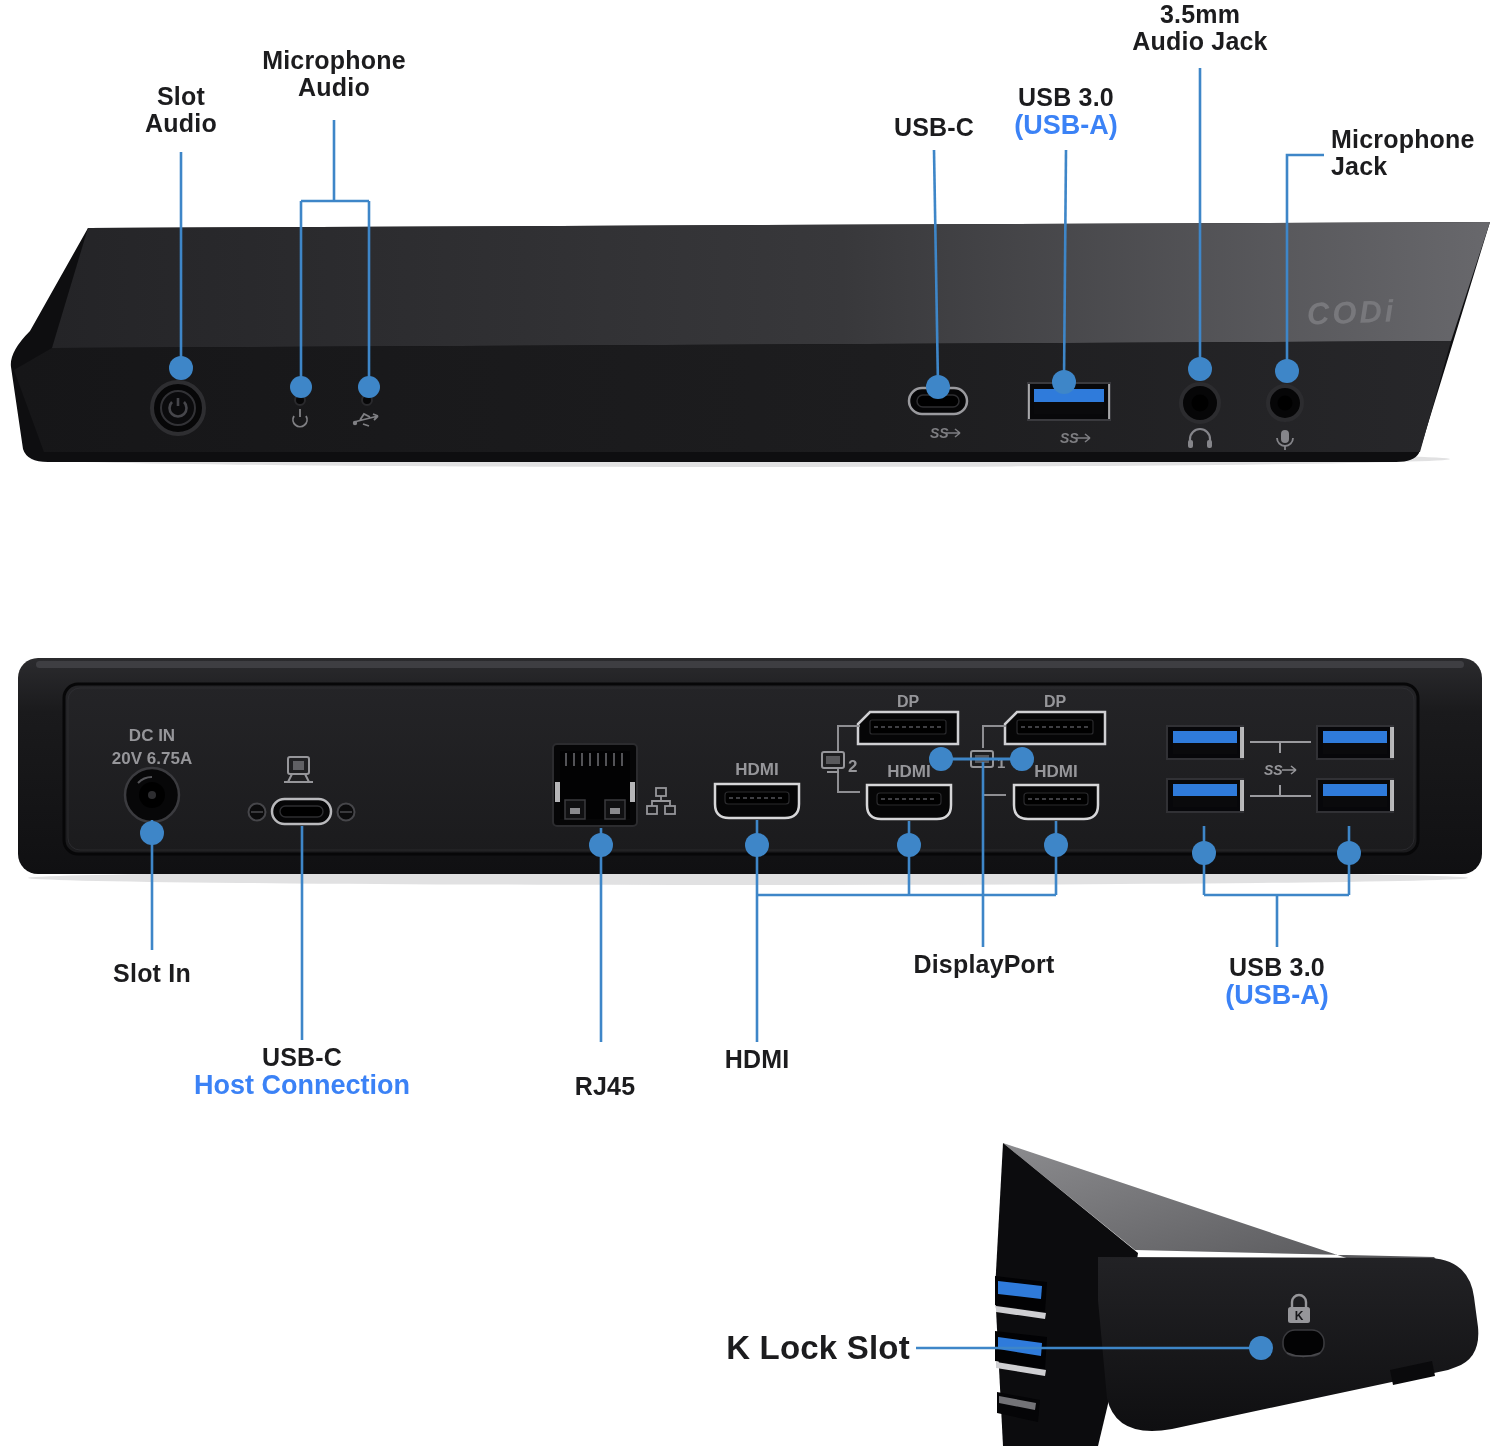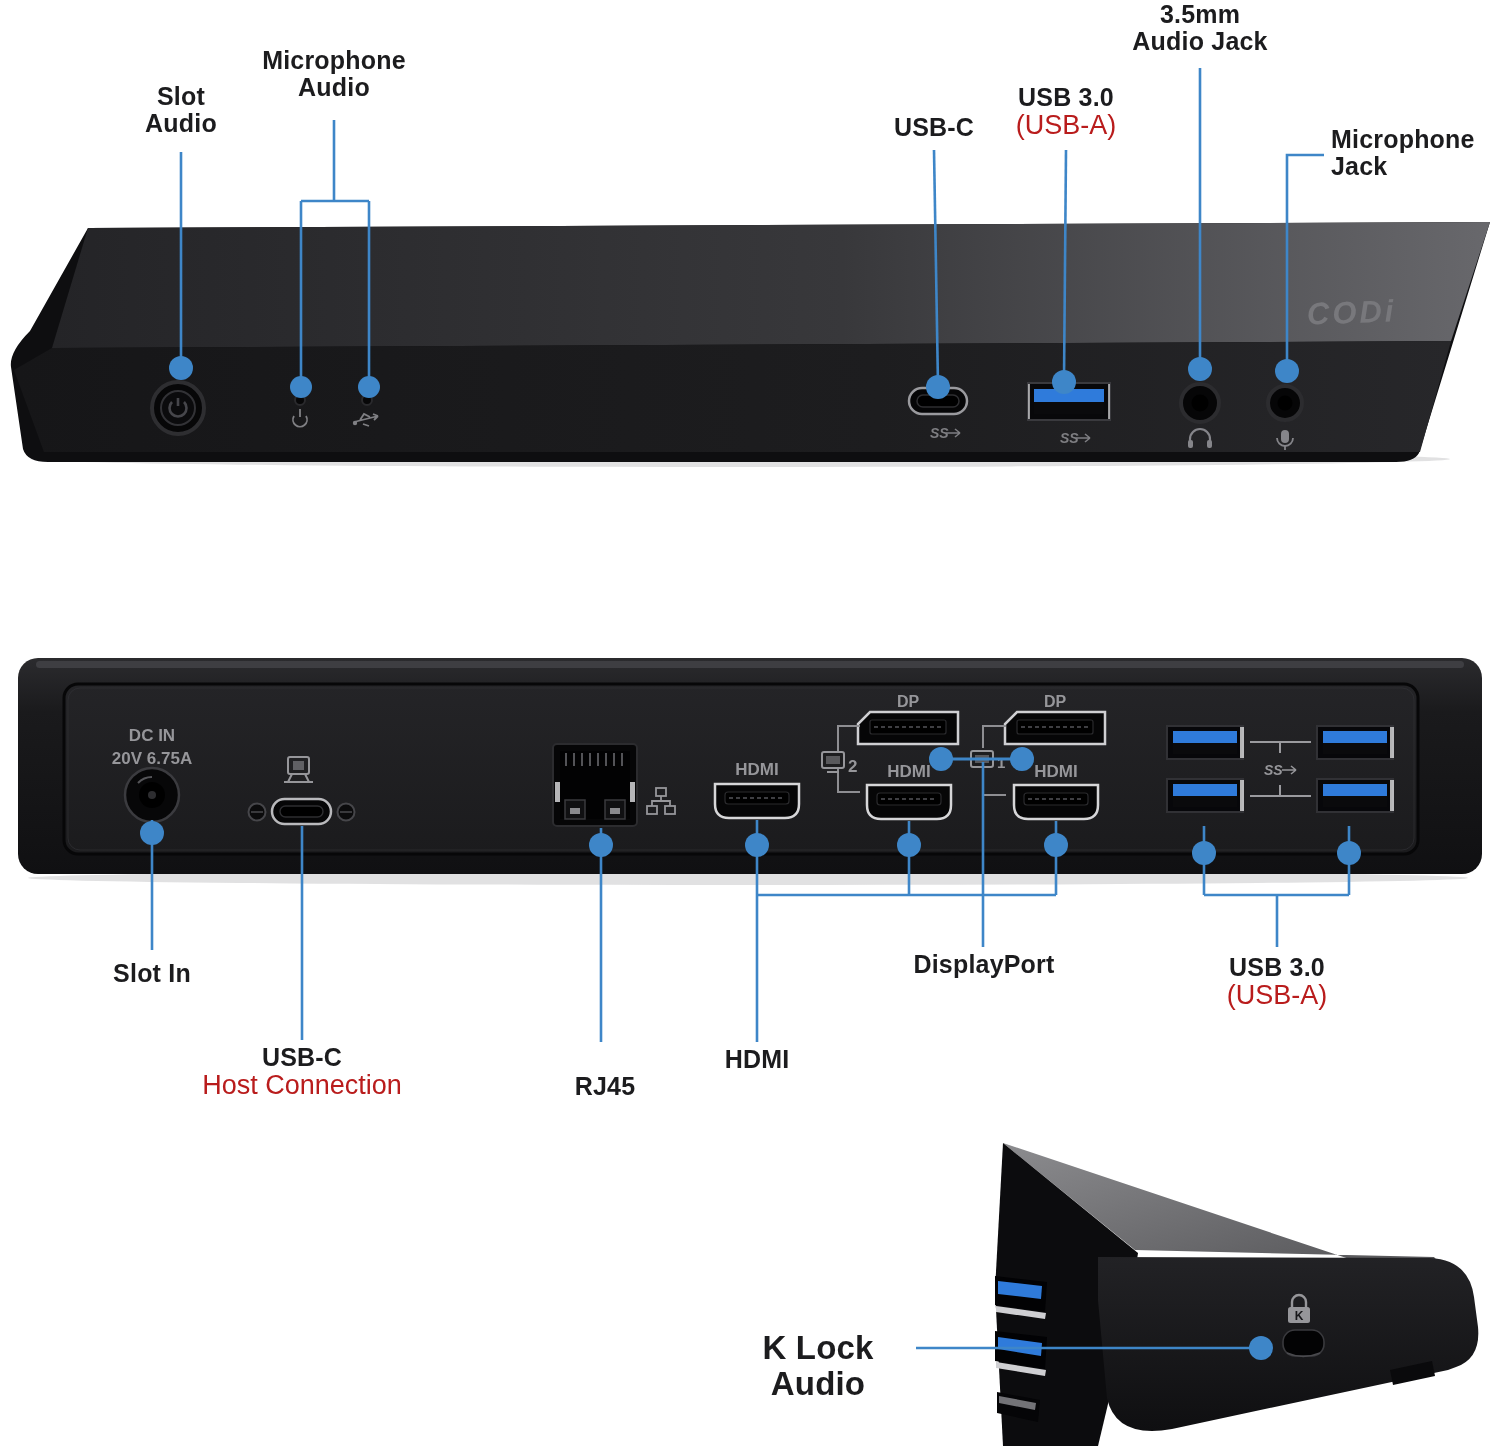--- a/index.html
+++ b/index.html
@@ -1,21 +1,21 @@
 <!DOCTYPE html>
 <html><head>
 <meta charset="utf-8">
 <style>
   html,body{margin:0;padding:0;background:#ffffff;}
   #stage{position:relative;width:1500px;height:1450px;background:#ffffff;overflow:hidden;
          font-family:"Liberation Sans",sans-serif;}
   #scene{position:absolute;left:0;top:0;}
   .callout{position:absolute;color:#1c1c1e;text-align:center;line-height:1.08;}
   .callout .b{font-weight:bold;font-size:25px;letter-spacing:.2px;}
-  .callout .r{font-weight:normal;font-size:27px;color:#b91c1c;}
+  .callout .r{font-weight:bold;font-size:27px;color:#3b82f6;}
   .left-align{text-align:left;}
   svg text{font-family:"Liberation Sans",sans-serif;}
 </style>
 </head>
 <body>
 
 <div id="stage">
 
 <svg id="scene" width="1500" height="1450" viewBox="0 0 1500 1450">
   <defs>
@@ -381,16 +381,16 @@
 <div class="callout" style="left:879px;top:951px;width:210px;">
   <div class="b">DisplayPort</div>
 </div>
 
 <div class="callout" style="left:1197px;top:954px;width:160px;">
   <div class="b">USB 3.0</div>
   <div class="r">(USB-A)</div>
 </div>
 
 <div class="callout" style="left:718px;top:1330px;width:200px;">
-  <div class="b" style="font-size:33px;">K Lock Audio</div>
+  <div class="b" style="font-size:33px;">K Lock Slot</div>
 </div>
 
 </div>
 
 </body></html>

